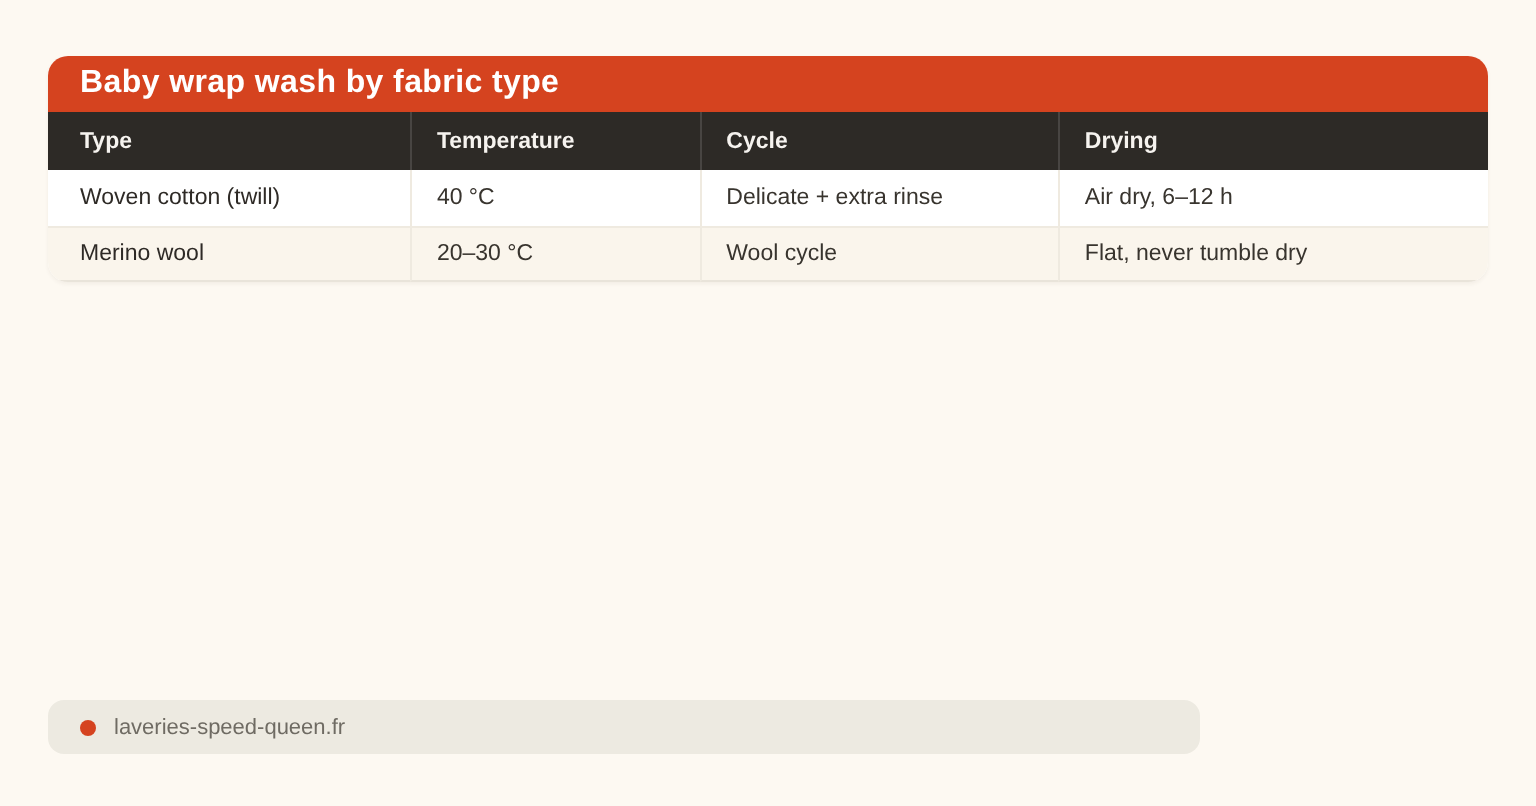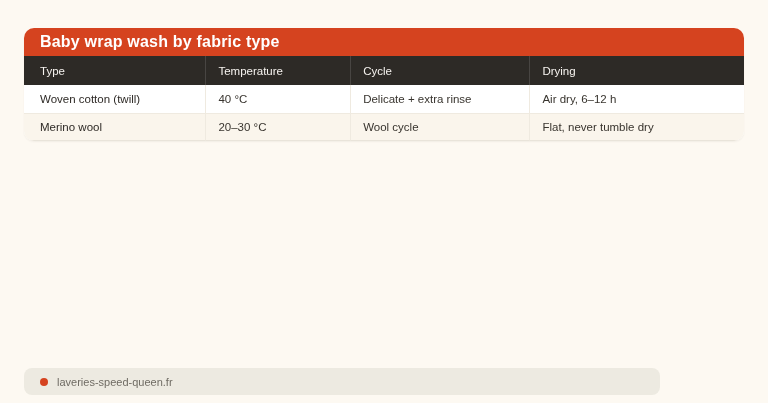--- a/index.html
+++ b/index.html
@@ -29,42 +29,42 @@
   }
   .card-header h1{
     color:#ffffff;font-size:16px;font-weight:700;letter-spacing:.2px;
   }
   table{
     width:100%;border-collapse:separate;border-spacing:0;table-layout:fixed;
   }
   col.c1{width:25.2%}col.c2{width:20.1%}col.c3{width:24.9%}col.c4{width:29.8%}
   thead th{
     background:var(--header-dark);color:#f6f3ef;
-    font-size:11.5px;font-weight:400;text-align:left;
+    font-size:11.5px;font-weight:700;text-align:left;
     height:29px;padding:0 12px;
     border-left:1px solid rgba(255,255,255,0.13);
   }
   thead th:first-child{padding-left:16px;border-left:none;}
   tbody td{
     height:28px;padding:0 12px;
     font-size:11.5px;color:#38342e;
     background:#ffffff;
     border-top:1px solid var(--line);
     border-left:1px solid var(--line);
     white-space:nowrap;overflow:hidden;
   }
   tbody tr:first-child td{border-top:none;}
   tbody td:first-child{
     padding-left:16px;border-left:none;
     font-weight:400;color:#2e2a26;
   }
   tbody tr:nth-child(even) td{background:var(--stripe);}
   tbody tr:last-child td{border-bottom:1px solid #e9e4da;}
   .source-chip{
-    position:absolute;left:24px;top:368px;width:636px;height:27px;
+    position:absolute;left:24px;top:350px;width:576px;height:27px;
     background:var(--chip-bg);border-radius:8px;
     display:flex;align-items:center;gap:9px;padding:0 16px;
   }
   .source-dot{
     width:8px;height:8px;border-radius:50%;
     background:var(--accent);flex:0 0 auto;
   }
   .source-text{font-size:11px;color:#6f6b63;}
 </style>
 </head>

